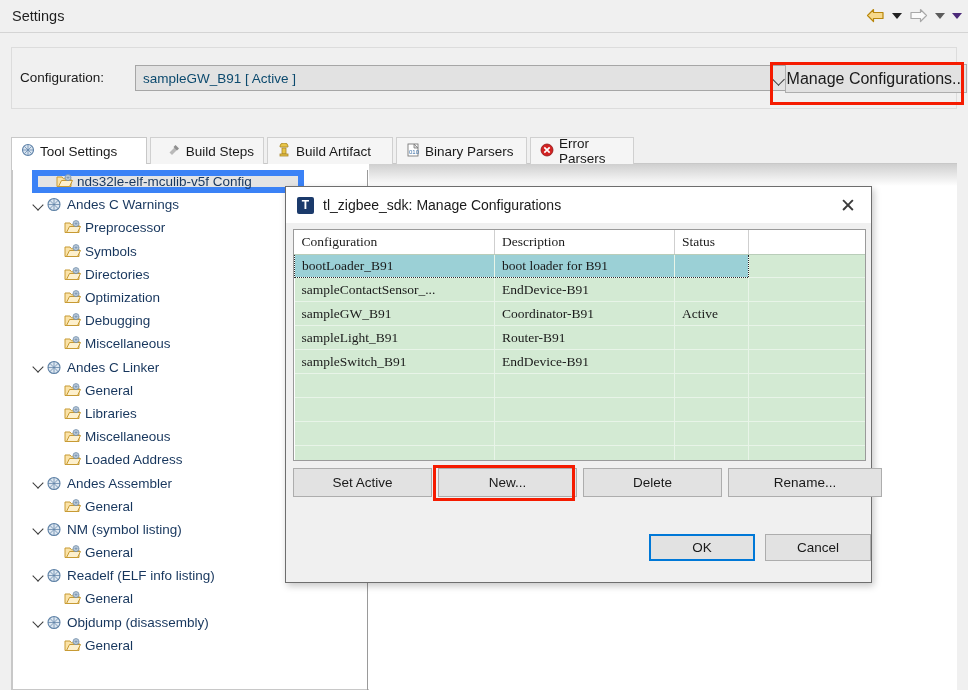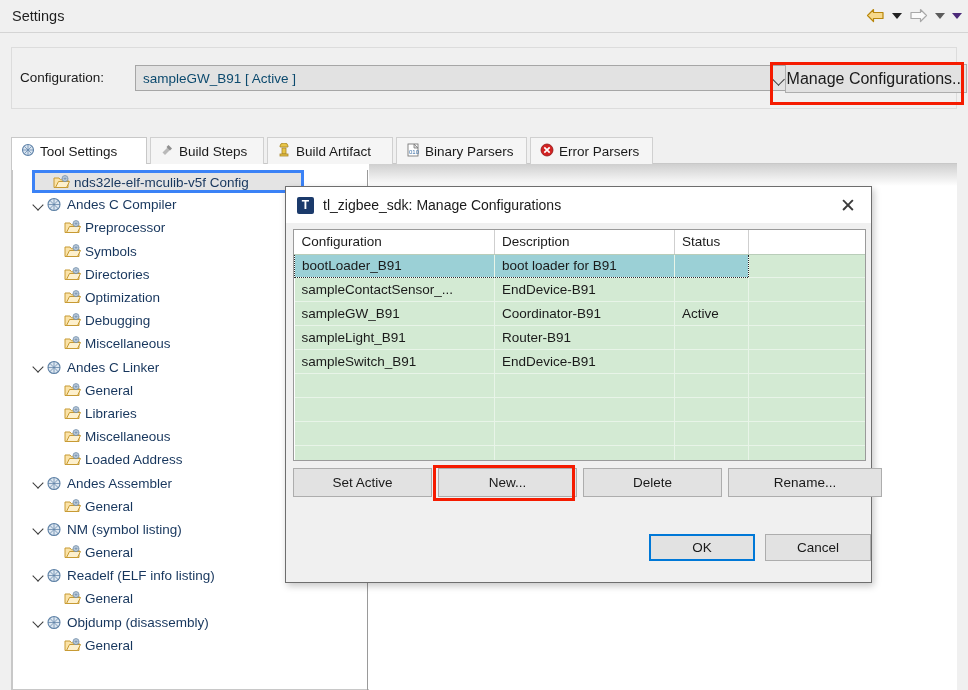--- a/index.html
+++ b/index.html
@@ -114,22 +114,21 @@
   }
 
   
   .trow {
     position: relative; height: 23.2px;
     display: flex; align-items: center;
     font-size: 13.5px; color: #17365d; white-space: nowrap;
   }
   .trow.sel {
     background: #e4e4e4;
-    border: 3px solid #3b82f6;
-    align-items: flex-end;
+    border: 6px solid #3b82f6;
   }
   .twist {
     width: 14px; height: 14px; flex: 0 0 14px;
     position: relative;
   }
   .twist.open::after {
     content: ""; position: absolute; left: 2px; top: 3px;
     width: 7px; height: 7px;
     border-right: 1.7px solid #3c3c3c; border-bottom: 1.7px solid #3c3c3c;
     transform: rotate(45deg);
@@ -167,20 +166,21 @@
   }
 
   .table-wrap {
     position: absolute; left: 7px; top: 42px; width: 573px; height: 232px;
     border: 1px solid #9a9a9a; background: #ffffff;
     overflow: hidden;
   }
   table.cfg {
     border-collapse: collapse; width: 100%; table-layout: fixed;
     font-size: 13.5px;
+    font-family: Liberation Serif, serif;
   }
   table.cfg th {
     text-align: left; font-weight: normal;
     background: #ffffff; color: #1a1a1a;
     height: 24px; padding: 0 0 0 7px;
     border-right: 1px solid #cfcfcf;
     border-bottom: 1px solid #b9cdb9;
   }
   table.cfg td {
     height: 23.9px; padding: 0 0 0 7px;
@@ -257,21 +257,21 @@
     <div class="tab active" style="left:0px; width:136px;">
       <span>
         <svg width="14" height="14" viewBox="0 0 14 14">
           <circle cx="7" cy="7" r="5.5" fill="#d8e4f0" stroke="#5b7fa6" stroke-width="1.1"></circle>
           <path d="M2 7 H12 M7 2 V12 M3.5 3.5 L10.5 10.5 M10.5 3.5 L3.5 10.5" stroke="#5b7fa6" stroke-width="0.7"></path>
         </svg>
       </span>
       <span>Tool Settings</span>
     </div>
 
-    <div class="tab" style="left:139px; width:114px;">
+    <div class="tab" style="left:139px; width:114px;justify-content:flex-end;">
       <span>
         <svg width="14" height="14" viewBox="0 0 14 14">
           <path d="M2.5 11.5 L8 6 L10.5 8.5 L5 14 Z" fill="#b9b9b9" transform="translate(0,-2)"></path>
           <path d="M8.5 2 L12 5.5 L10 7.5 L6.5 4 Z" fill="#8f8f8f"></path>
         </svg>
       </span>
       <span>Build Steps</span>
     </div>
 
     <div class="tab" style="left:256px; width:126px;">
@@ -289,21 +289,21 @@
       <span>
         <svg width="14" height="14" viewBox="0 0 14 14">
           <rect x="2" y="1" width="10" height="12" fill="#ffffff" stroke="#7a7a7a" stroke-width="0.9"></rect>
           <text x="3" y="11" font-size="6" fill="#3a6ea5" font-family="Liberation Sans">010</text>
           <path d="M8 1 L12 5 L8 5 Z" fill="#dcdcdc" stroke="#7a7a7a" stroke-width="0.8"></path>
         </svg>
       </span>
       <span>Binary Parsers</span>
     </div>
 
-    <div class="tab" style="left:519px; width:123px;">
+    <div class="tab" style="left:519px; width:104px;">
       <span>
         <svg width="14" height="14" viewBox="0 0 14 14">
           <circle cx="7" cy="7" r="6" fill="#d32222" stroke="#8d1515" stroke-width="0.8"></circle>
           <path d="M4.3 4.3 L9.7 9.7 M9.7 4.3 L4.3 9.7" stroke="#ffffff" stroke-width="1.7"></path>
         </svg>
       </span>
       <span>Error Parsers</span>
     </div>
   </div>
 
@@ -321,21 +321,21 @@
             <path d="M9 3.6 H15 M12 0.6 V6.6 M9.9 1.5 L14.1 5.7 M14.1 1.5 L9.9 5.7" stroke="#6f8ba8" stroke-width="0.55"></path>
           </svg></span>
         <span class="tlabel">nds32le-elf-mculib-v5f Config</span>
       </div>
       <div class="trow">
         <span class="twist open" style="margin-left: 19px;"></span>
         <span class="ticon"><svg width="17" height="15" viewBox="0 0 17 15">
             <circle cx="8" cy="7.5" r="6" fill="#dde7f1" stroke="#5f82a6" stroke-width="1.1"></circle>
             <path d="M2 7.5 H14 M8 1.5 V13.5 M3.8 3.3 L12.2 11.7 M12.2 3.3 L3.8 11.7" stroke="#5f82a6" stroke-width="0.75"></path>
           </svg></span>
-        <span class="tlabel">Andes C Compiler</span>
+        <span class="tlabel">Andes C Warnings</span>
       </div>
       <div class="trow">
         <span class="twist" style="margin-left: 37px;"></span>
         <span class="ticon"><svg width="17" height="15" viewBox="0 0 17 15">
             <path d="M1 12.5 V3 h5 l1.5 1.8 h7.5 V12.5 Z" fill="#fbe3a8" stroke="#c79a33" stroke-width="1"></path>
             <path d="M2.5 12.5 L5.5 6.5 H16.5 L13.5 12.5 Z" fill="#fdf0cd" stroke="#c79a33" stroke-width="1"></path>
             <circle cx="12" cy="3.6" r="3" fill="#d9e4ee" stroke="#6f8ba8" stroke-width="0.8"></circle>
             <path d="M9 3.6 H15 M12 0.6 V6.6 M9.9 1.5 L14.1 5.7 M14.1 1.5 L9.9 5.7" stroke="#6f8ba8" stroke-width="0.55"></path>
           </svg></span>
         <span class="tlabel">Preprocessor</span>

